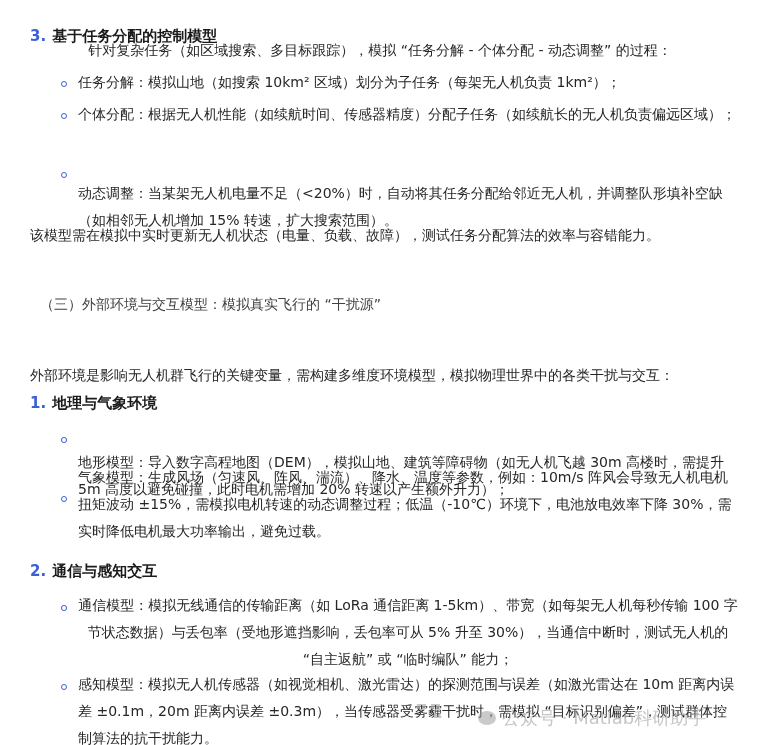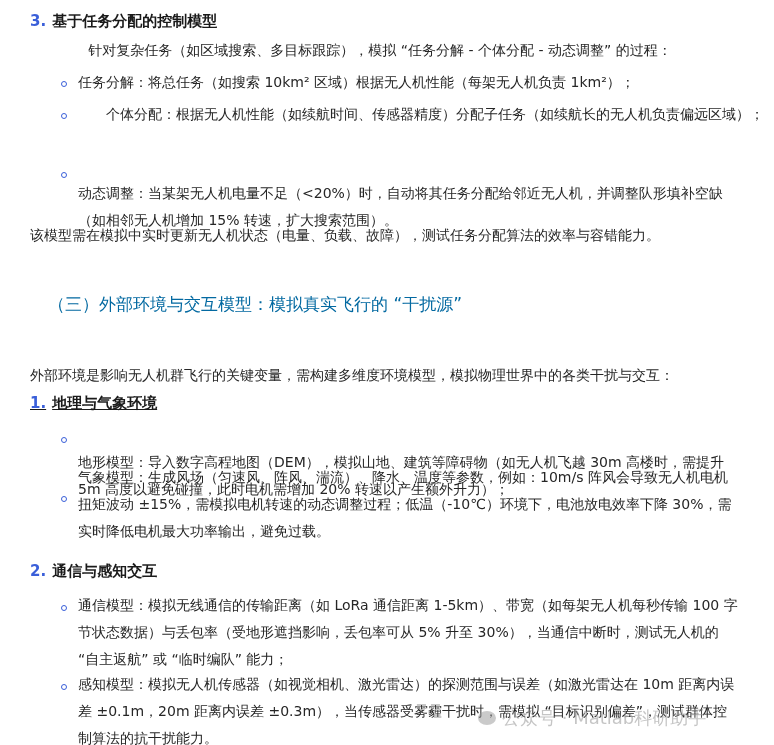--- a/index.html
+++ b/index.html
@@ -53,24 +53,24 @@
     .bullet-dot {
       position: absolute;
       left: 61px;
       width: 4px;
       height: 4px;
       border: 1.3px solid #3a5fd9;
       border-radius: 50%;
     }
     .h2 {
       position: absolute;
-      left: 48px;
-      font-size: 17px;
+      left: 40px;
+      font-size: 14px;
       font-weight: normal;
-      color: #0369a1;
+      color: #404040;
       line-height: 26px;
       white-space: nowrap;
     }
     .watermark {
       position: absolute;
       left: 478px;
       top: 706px;
       font-size: 18px;
       color: rgba(150,150,150,0.55);
       white-space: nowrap;
@@ -84,57 +84,57 @@
       background: rgba(150,150,150,0.5);
       margin-right: 6px;
       vertical-align: -1px;
     }
   </style>
 </head>
 <body>
 
 <div class="doc">
 
-  <div class="h3" style="top:10px;text-align:right;">
+  <div class="h3" style="top:25px;text-align:right;">
     <span class="num">3.</span><span>基于任务分配的控制模型</span>
   </div>
 
   <div class="para" style="top:38px;text-align:center;">针对复杂任务（如区域搜索、多目标跟踪），模拟 “任务分解 - 个体分配 - 动态调整” 的过程：</div>
 
   <span class="bullet-dot" style="top:81px;"></span>
-  <div class="bullet" style="top:69px;">任务分解：将总任务（如搜索 10km² 区域）根据无人机性能（每架无人机负责 1km²）；</div>
+  <div class="bullet" style="top:69px;">任务分解：模拟山地（如搜索 10km² 区域）划分为子任务（每架无人机负责 1km²）；</div>
 
   <span class="bullet-dot" style="top:113px;"></span>
-  <div class="bullet" style="top:101px;margin-left:28px;">个体分配：根据无人机性能（如续航时间、传感器精度）分配子任务（如续航长的无人机负责偏远区域）；</div>
+  <div class="bullet" style="top:101px;">个体分配：根据无人机性能（如续航时间、传感器精度）分配子任务（如续航长的无人机负责偏远区域）；</div>
 
   <span class="bullet-dot" style="top:172px;"></span>
   <div class="bullet" style="top:160px;margin-top:20px;">动态调整：当某架无人机电量不足（&lt;20%）时，自动将其任务分配给邻近无人机，并调整队形填补空缺（如相邻无人机增加 15% 转速，扩大搜索范围）。</div>
 
   <div class="para" style="top:223px;">该模型需在模拟中实时更新无人机状态（电量、负载、故障），测试任务分配算法的效率与容错能力。</div>
 
   <div class="h2" style="top:291px;">（三）外部环境与交互模型：模拟真实飞行的 “干扰源”</div>
 
   <div class="para" style="top:335px;margin-top:28px;">外部环境是影响无人机群飞行的关键变量，需构建多维度环境模型，模拟物理世界中的各类干扰与交互：</div>
 
-  <div class="h3" style="top:392px;text-decoration:underline;">
+  <div class="h3" style="top:392px;">
     <span class="num">1.</span><span>地理与气象环境</span>
   </div>
 
   <span class="bullet-dot" style="top:437px;"></span>
   <div class="bullet" style="top:449px;">地形模型：导入数字高程地图（DEM），模拟山地、建筑等障碍物（如无人机飞越 30m 高楼时，需提升 5m 高度以避免碰撞，此时电机需增加 20% 转速以产生额外升力）；</div>
 
   <span class="bullet-dot" style="top:496px;"></span>
   <div class="bullet" style="top:464px;">气象模型：生成风场（匀速风、阵风、湍流）、降水、温度等参数，例如：10m/s 阵风会导致无人机电机扭矩波动 ±15%，需模拟电机转速的动态调整过程；低温（-10℃）环境下，电池放电效率下降 30%，需实时降低电机最大功率输出，避免过载。</div>
 
   <div class="h3" style="top:560px;">
     <span class="num">2.</span><span>通信与感知交互</span>
   </div>
 
   <span class="bullet-dot" style="top:605px;"></span>
-  <div class="bullet" style="top:592px;">通信模型：模拟无线通信的传输距离（如 LoRa 通信距离 1-5km）、带宽（如每架无人机每秒传输 100 字节状态数据）与丢包率（受地形遮挡影响，丢包率可从 5% 升至 30%），当通信中断时，测试无人机的 “自主返航” 或 “临时编队” 能力；</div>
+  <div class="bullet" style="top:592px;text-align:center;">通信模型：模拟无线通信的传输距离（如 LoRa 通信距离 1-5km）、带宽（如每架无人机每秒传输 100 字节状态数据）与丢包率（受地形遮挡影响，丢包率可从 5% 升至 30%），当通信中断时，测试无人机的 “自主返航” 或 “临时编队” 能力；</div>
 
   <span class="bullet-dot" style="top:684px;"></span>
   <div class="bullet" style="top:671px;">感知模型：模拟无人机传感器（如视觉相机、激光雷达）的探测范围与误差（如激光雷达在 10m 距离内误差 ±0.1m，20m 距离内误差 ±0.3m），当传感器受雾霾干扰时，需模拟 “目标识别偏差”，测试群体控制算法的抗干扰能力。</div>
 
 </div>
 
 <div class="watermark">
   <span class="wm-icon"></span><span>公众号 · Matlab科研助手</span>
 </div>
 

